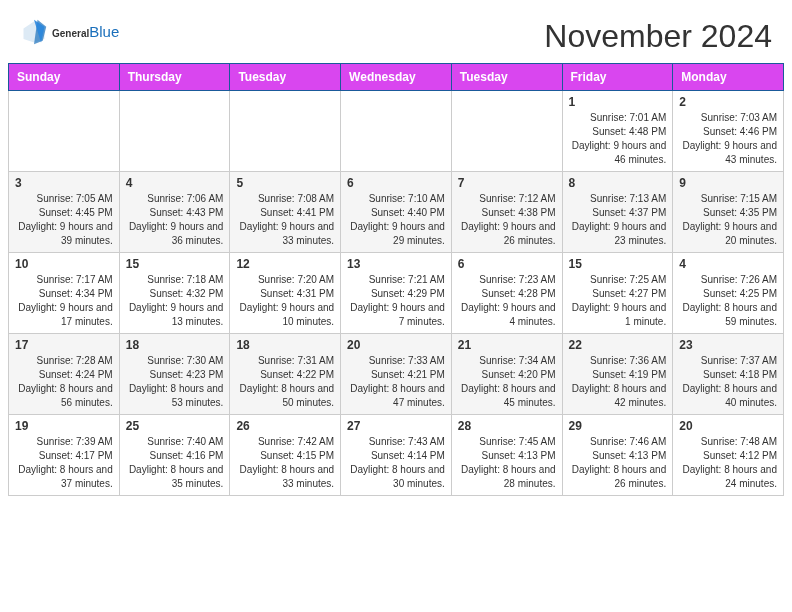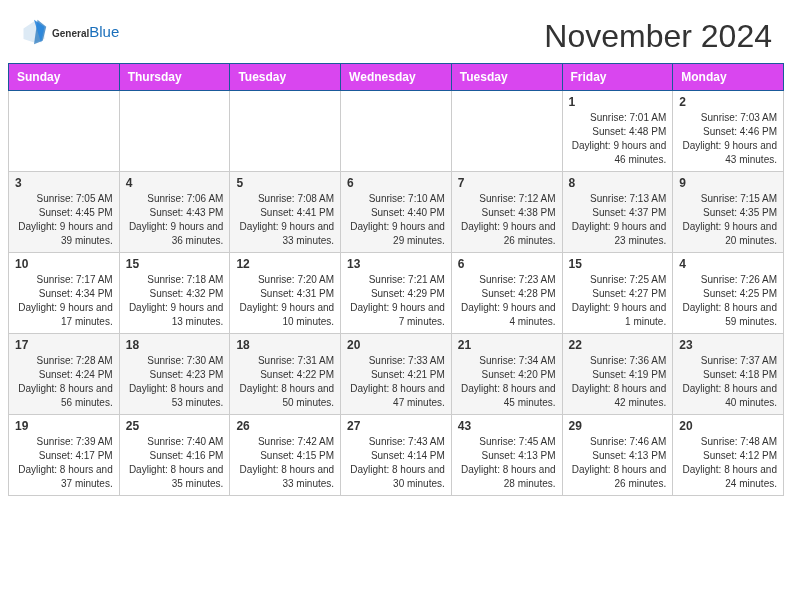--- a/index.html
+++ b/index.html
@@ -228,21 +228,21 @@
         </td>
         <td>
           <span class="day-num">26</span>
           <div class="day-info">Sunrise: 7:42 AM<br>Sunset: 4:15 PM<br>Daylight: 8 hours and 33 minutes.</div>
         </td>
         <td>
           <span class="day-num">27</span>
           <div class="day-info">Sunrise: 7:43 AM<br>Sunset: 4:14 PM<br>Daylight: 8 hours and 30 minutes.</div>
         </td>
         <td>
-          <span class="day-num">43</span>
+          <span class="day-num">28</span>
           <div class="day-info">Sunrise: 7:45 AM<br>Sunset: 4:13 PM<br>Daylight: 8 hours and 28 minutes.</div>
         </td>
         <td>
           <span class="day-num">29</span>
           <div class="day-info">Sunrise: 7:46 AM<br>Sunset: 4:13 PM<br>Daylight: 8 hours and 26 minutes.</div>
         </td>
         <td>
           <span class="day-num">20</span>
           <div class="day-info">Sunrise: 7:48 AM<br>Sunset: 4:12 PM<br>Daylight: 8 hours and 24 minutes.</div>
         </td>

